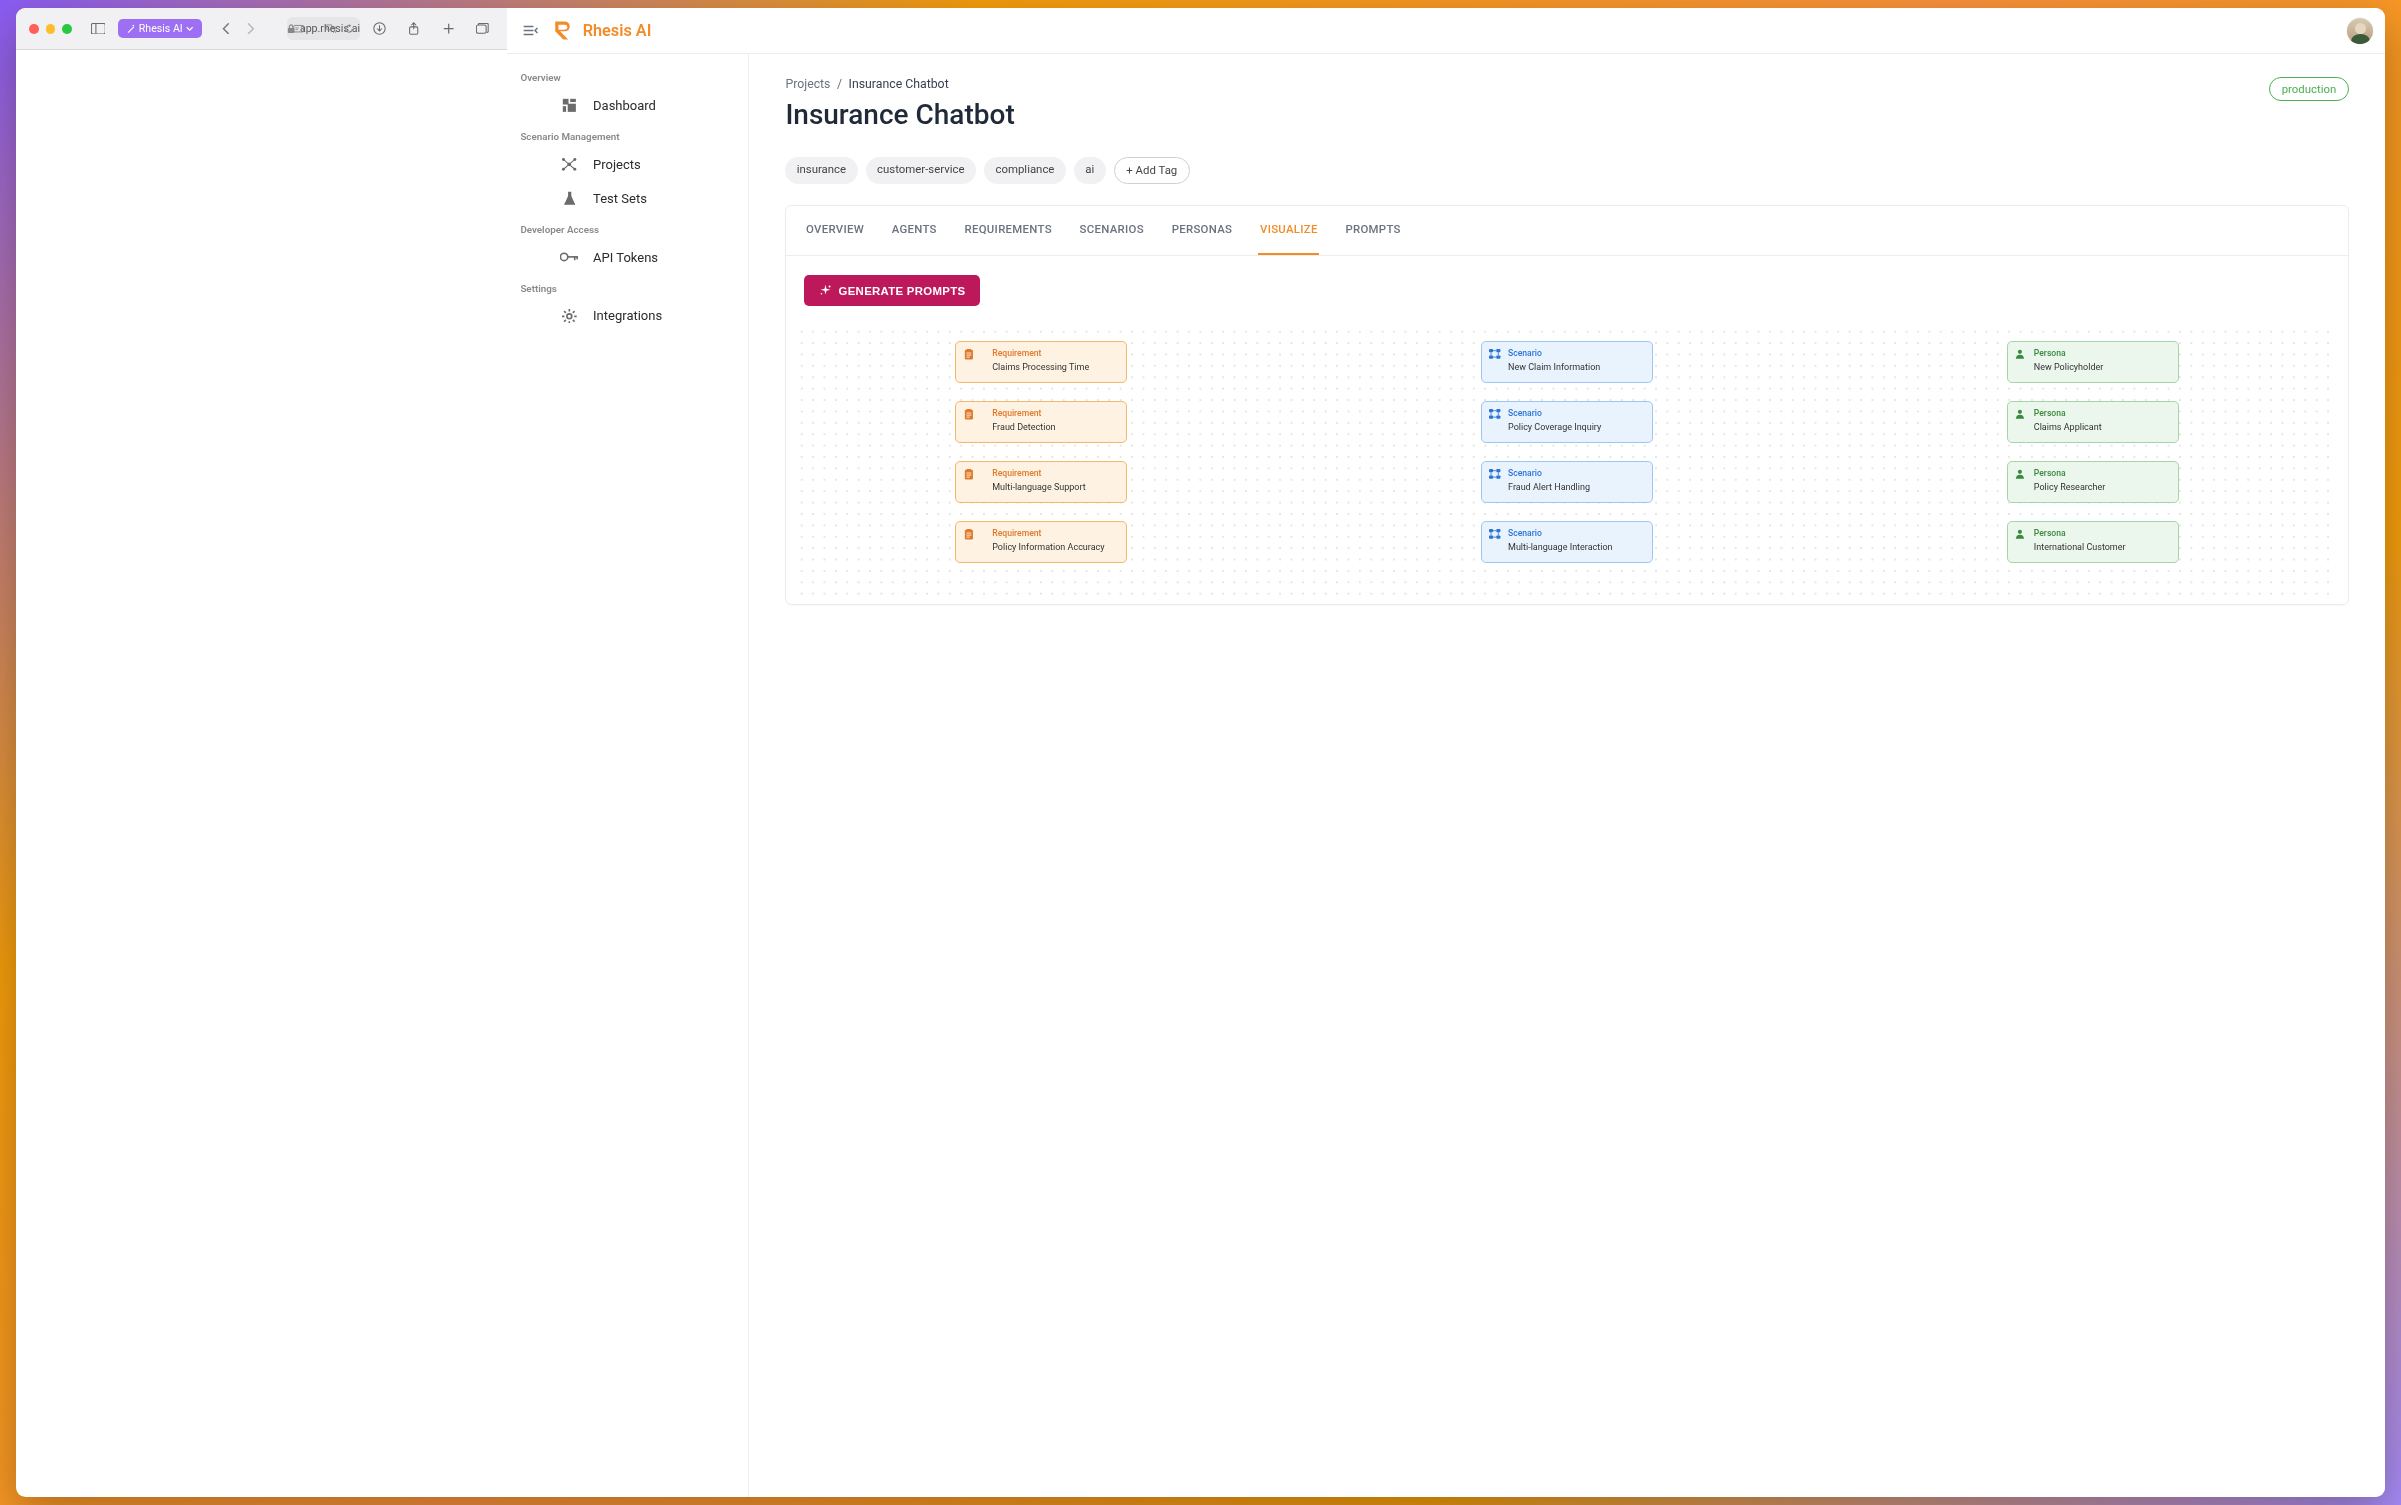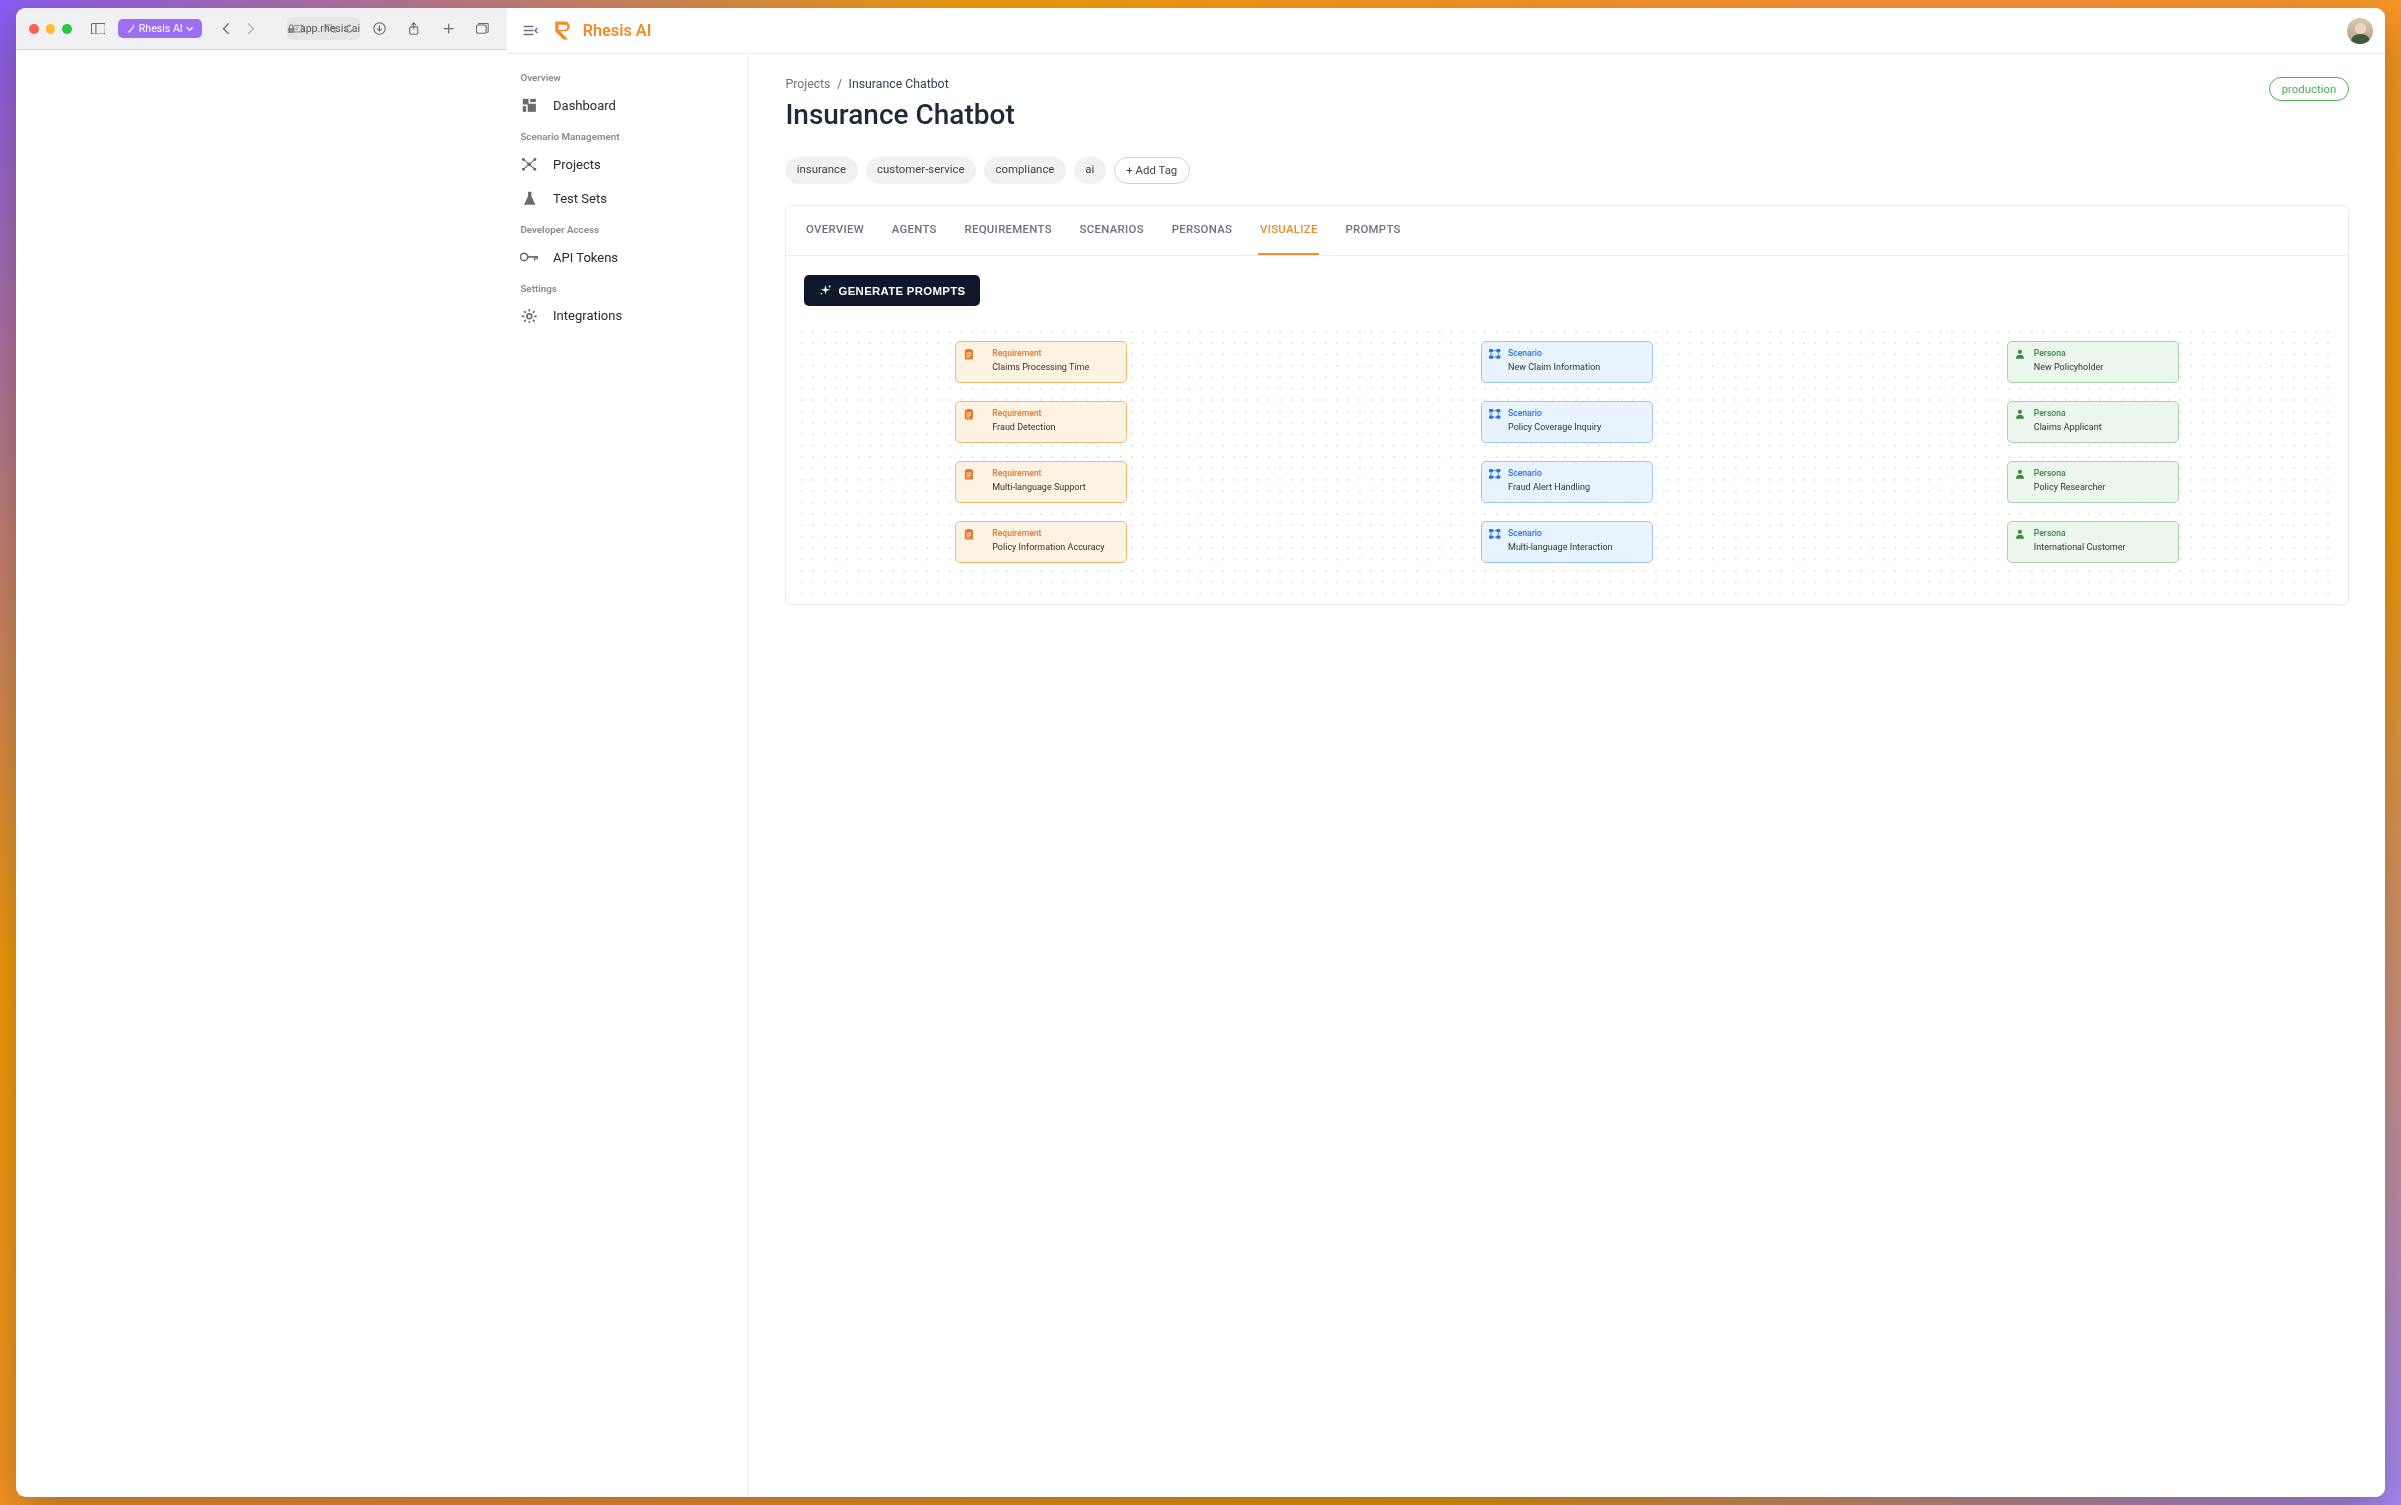--- a/index.html
+++ b/index.html
@@ -112,20 +112,21 @@
   padding: 8.2px 13px 4.9px;
 }
 .sb-item {
   display: flex;
   align-items: center;
   gap: 14.7px;
   padding: 9.8px 13px;
   font-size: 13px;
   color: #2b2b2b;
   cursor: pointer;
+  margin-left: 40px;
 }
 .sb-item .sb-icon { width: 18px; color: #6b6b6b; display:flex; justify-content:center; }
 
 .main { flex: 1; overflow-y: auto; padding: 23px 36px 16.3px; }
 .breadcrumb { color: #6b7280; font-size: 12.3px; display: flex; gap: 6.5px; align-items: center; }
 .breadcrumb .bc-cur { color: #374151; }
 .page-head-row { display:flex; align-items:flex-start; gap:13px; }
 .page-title { font-size: 28px; font-weight: 500; color: #1f2937; margin-top: 6.5px; }
 .status-badge {
   margin-left:auto;
@@ -176,21 +177,21 @@
 .panel-head {
   display: flex;
   align-items: flex-start;
   padding: 19.6px 18px 8.2px;
   gap: 16.3px;
 }
 .panel-head-left { flex: 1; }
 .panel-title { font-size: 16.3px; font-weight: 500; color: #222; }
 .panel-sub { font-size: 12.3px; color: #666; margin-top: 11.4px; }
 .gen-btn {
-  background: #0f172a;
+  background: #be185d;
   color: #fff;
   border: none;
   border-radius: 4.9px;
   padding: 9px 14.7px;
   font-size: 11.4px;
   font-weight: 600;
   letter-spacing: 0.3px;
   display: flex;
   align-items: center;
   gap: 6.5px;

